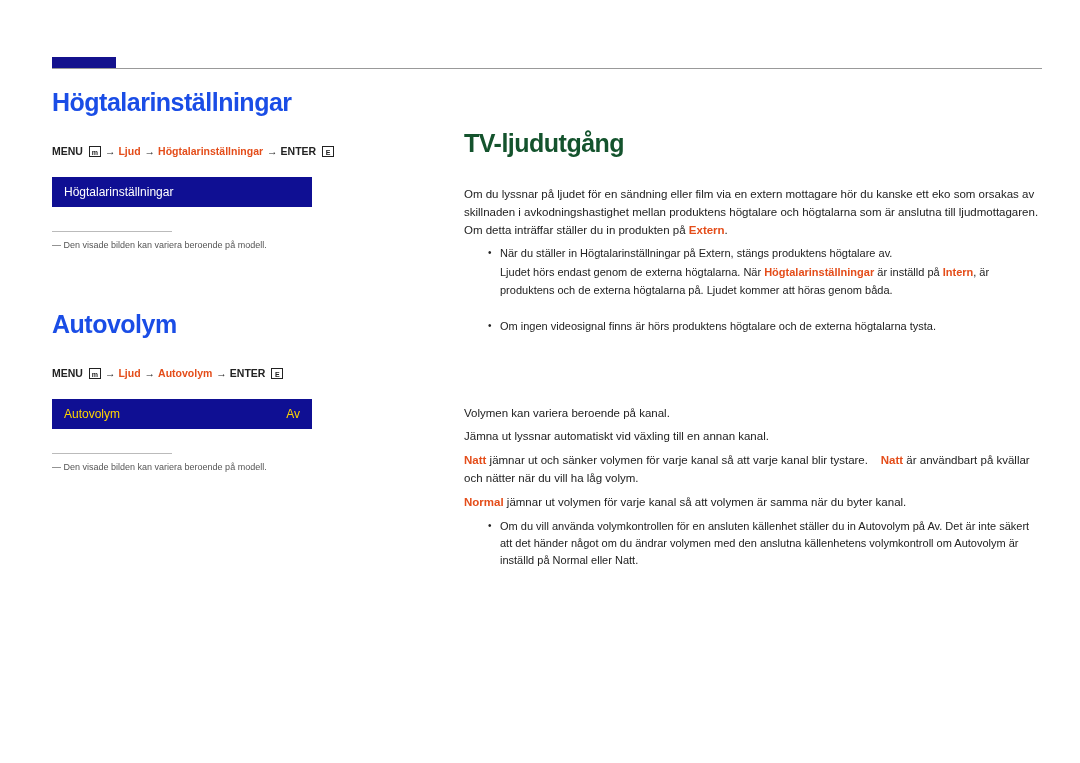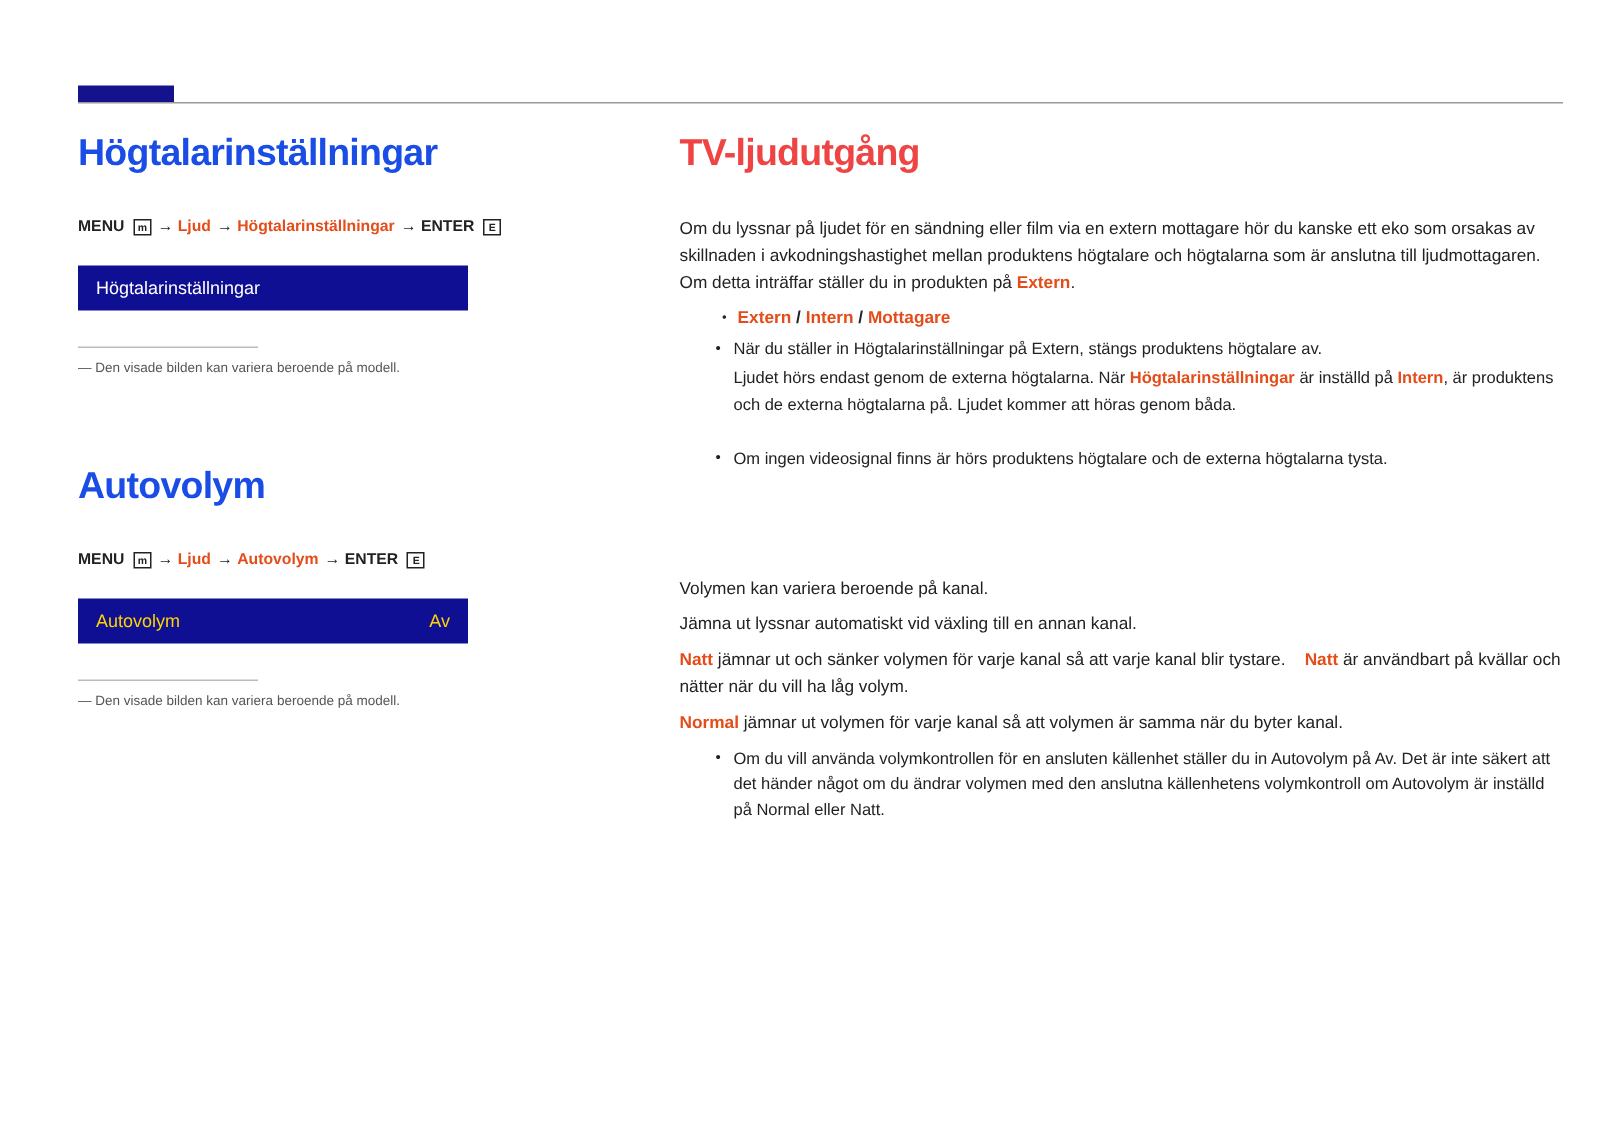--- a/index.html
+++ b/index.html
@@ -20,32 +20,32 @@
   .topbar {
     position: absolute;
     top: 57px; left: 52px;
     width: 64px; height: 11px;
     background: #14128d;
   }
   .page {
     position: absolute;
     top: 88px; left: 52px; right: 38px;
     display: flex;
-    gap: 41px;
+    gap: 52px;
   }
   .leftcol { width: 360px; flex-shrink: 0; }
   .rightcol { flex: 1; }
   .sec-title {
     color: #1a4de6;
     font-size: 25px;
     font-weight: bold;
     letter-spacing: -0.5px;
     margin-bottom: 28px;
   }
-  .sec-title.black { color: #ef4444; }
+  .sec-title.black { color: #14532d; margin-top: 41px; }
   .path-row {
     font-size: 10.5px;
     font-weight: bold;
     color: #222;
     margin-bottom: 20px;
     display: flex;
     align-items: center;
     flex-wrap: wrap;
     gap: 4px;
   }
@@ -190,24 +190,20 @@
 
   <div class="rightcol">
 
     <div>
       <div class="sec-title black">TV-ljudutgång</div>
 
       <p class="body-text">
         <span>Om du lyssnar på ljudet för en sändning eller film via en extern mottagare hör du kanske ett eko som orsakas av skillnaden i avkodningshastighet mellan produktens högtalare och högtalarna som är anslutna till ljudmottagaren. Om detta inträffar ställer du in produkten på </span><span class="orange">Extern</span><span>.</span>
       </p>
 
-      <div class="emph-line">
-        <span>・</span>
-        <span class="orange">Extern</span><span> / </span><span class="orange">Intern</span><span> / </span><span class="orange">Mottagare</span>
-      </div>
 
       <ul class="dash">
         <li>
           <span>När du ställer in </span><span class="orange">Högtalarinställningar</span><span> på </span><span class="orange">Extern</span><span>, stängs produktens högtalare av.</span>
         </li>
       </ul>
       <p class="sub-text">
         <span>Ljudet hörs endast genom de externa högtalarna. När </span><span class="orange">Högtalarinställningar</span><span> är inställd på </span><span class="orange">Intern</span><span>, är produktens och de externa högtalarna på. Ljudet kommer att höras genom båda.</span>
       </p>
       <ul class="dash">

